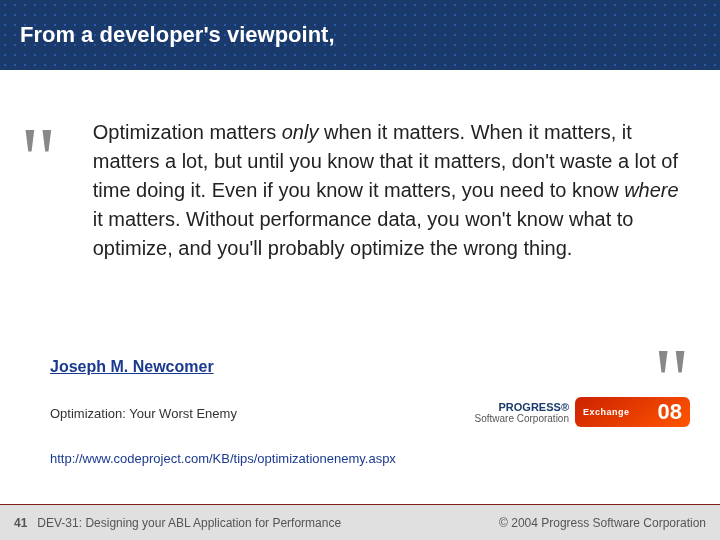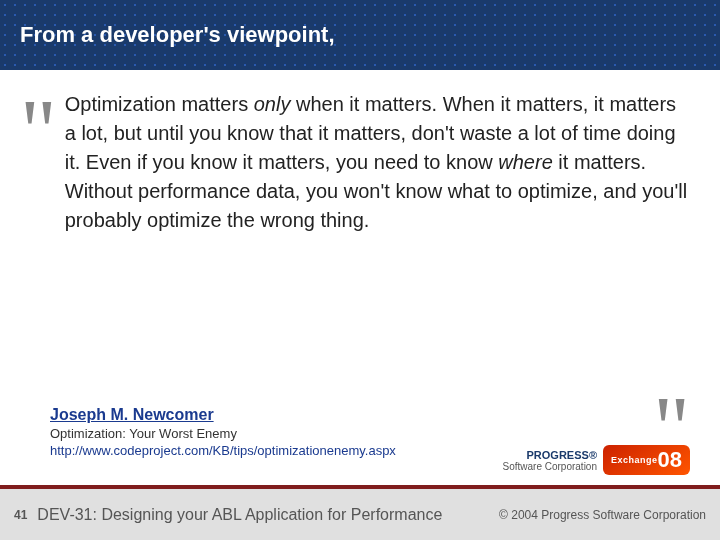--- a/index.html
+++ b/index.html
@@ -1,15 +1,15 @@
 <!DOCTYPE html>
 <html><head>
   <meta charset="utf-8">
   <style>
-    * { margin: 0; padding: 0; box-sizing: border-box; }
+    * { margin: 0; padding: 0; box-sizing: border-box; gap: 28px; }
 
     body {
       width: 720px;
       height: 540px;
       overflow: hidden;
       font-family: Arial, Helvetica, sans-serif;
       background: #fff;
     }
 
     .slide {
@@ -119,43 +119,43 @@
       line-height: 0.5;
       font-family: Georgia, serif;
       flex-shrink: 0;
       align-self: flex-end;
       margin-left: 20px;
     }
 
     
     .footer-bar {
       background: #e0e0e0;
-      height: 55px;
+      height: 36px;
       display: flex;
       flex-direction: row;
       align-items: center;
       padding: 0 14px;
-      border-top: 4px solid #7f1d1d;
+      border-top: 1px solid #7f1d1d;
       justify-content: space-between;
     }
 
     .footer-left {
       display: flex;
       align-items: center;
       gap: 10px;
     }
 
     .slide-number {
       font-size: 12px;
       color: #555;
       font-weight: bold;
     }
 
     .footer-subtitle {
-      font-size: 16px;
+      font-size: 12px;
       color: #555;
     }
 
     .footer-right {
       font-size: 12px;
       color: #555;
     }
   </style>
 </head>
 <body>

